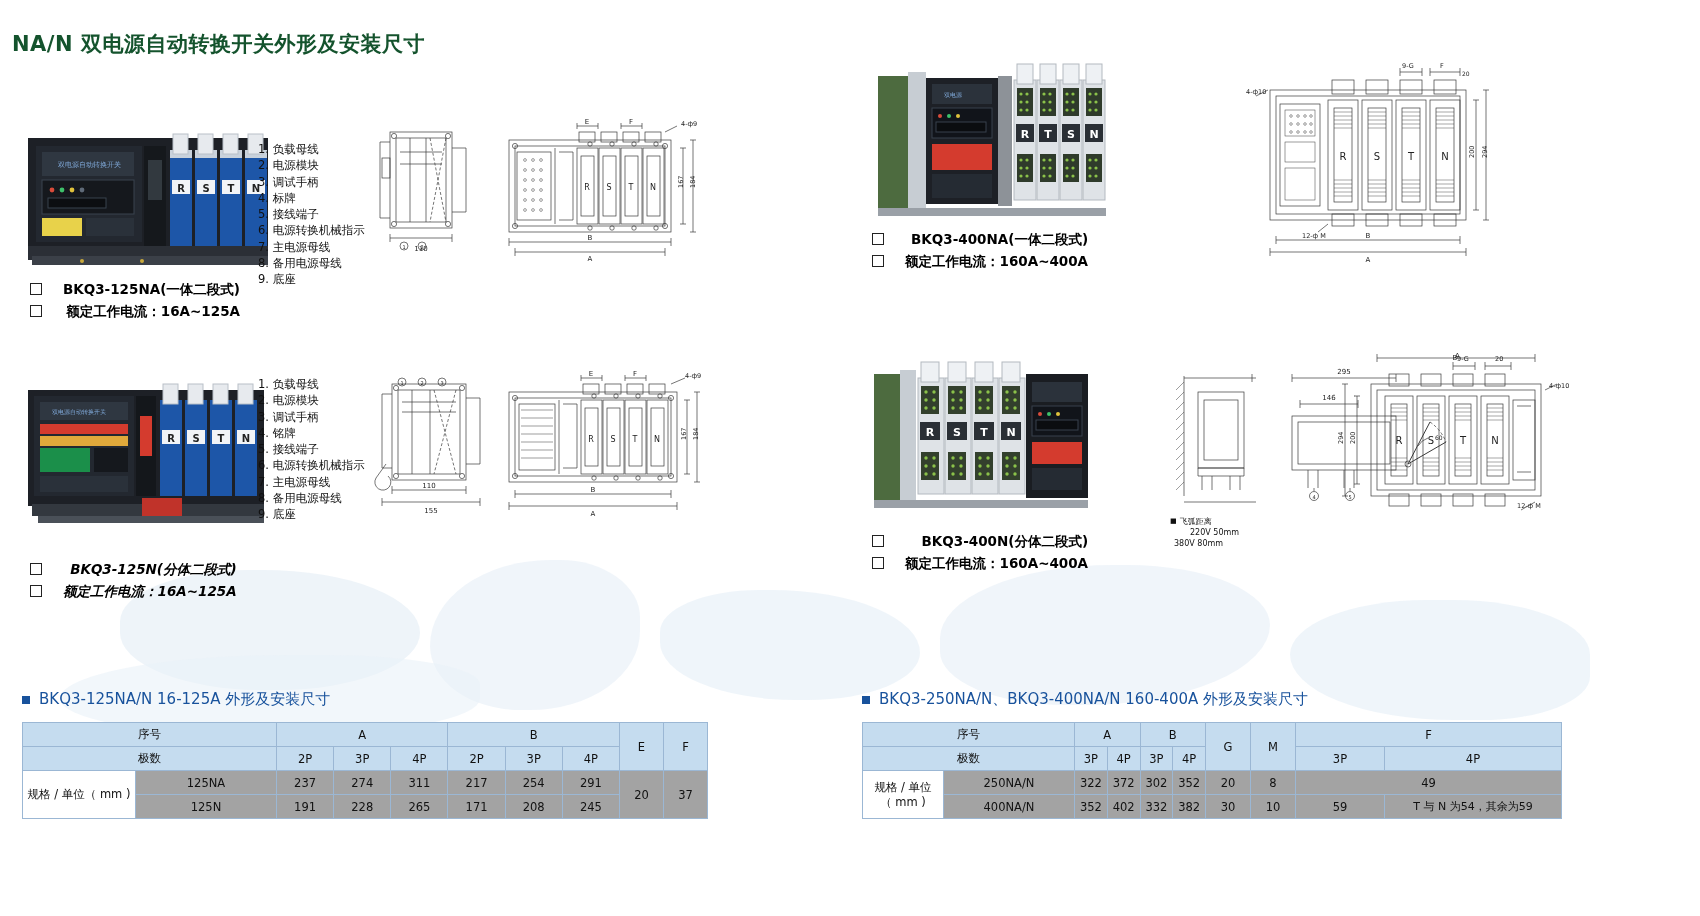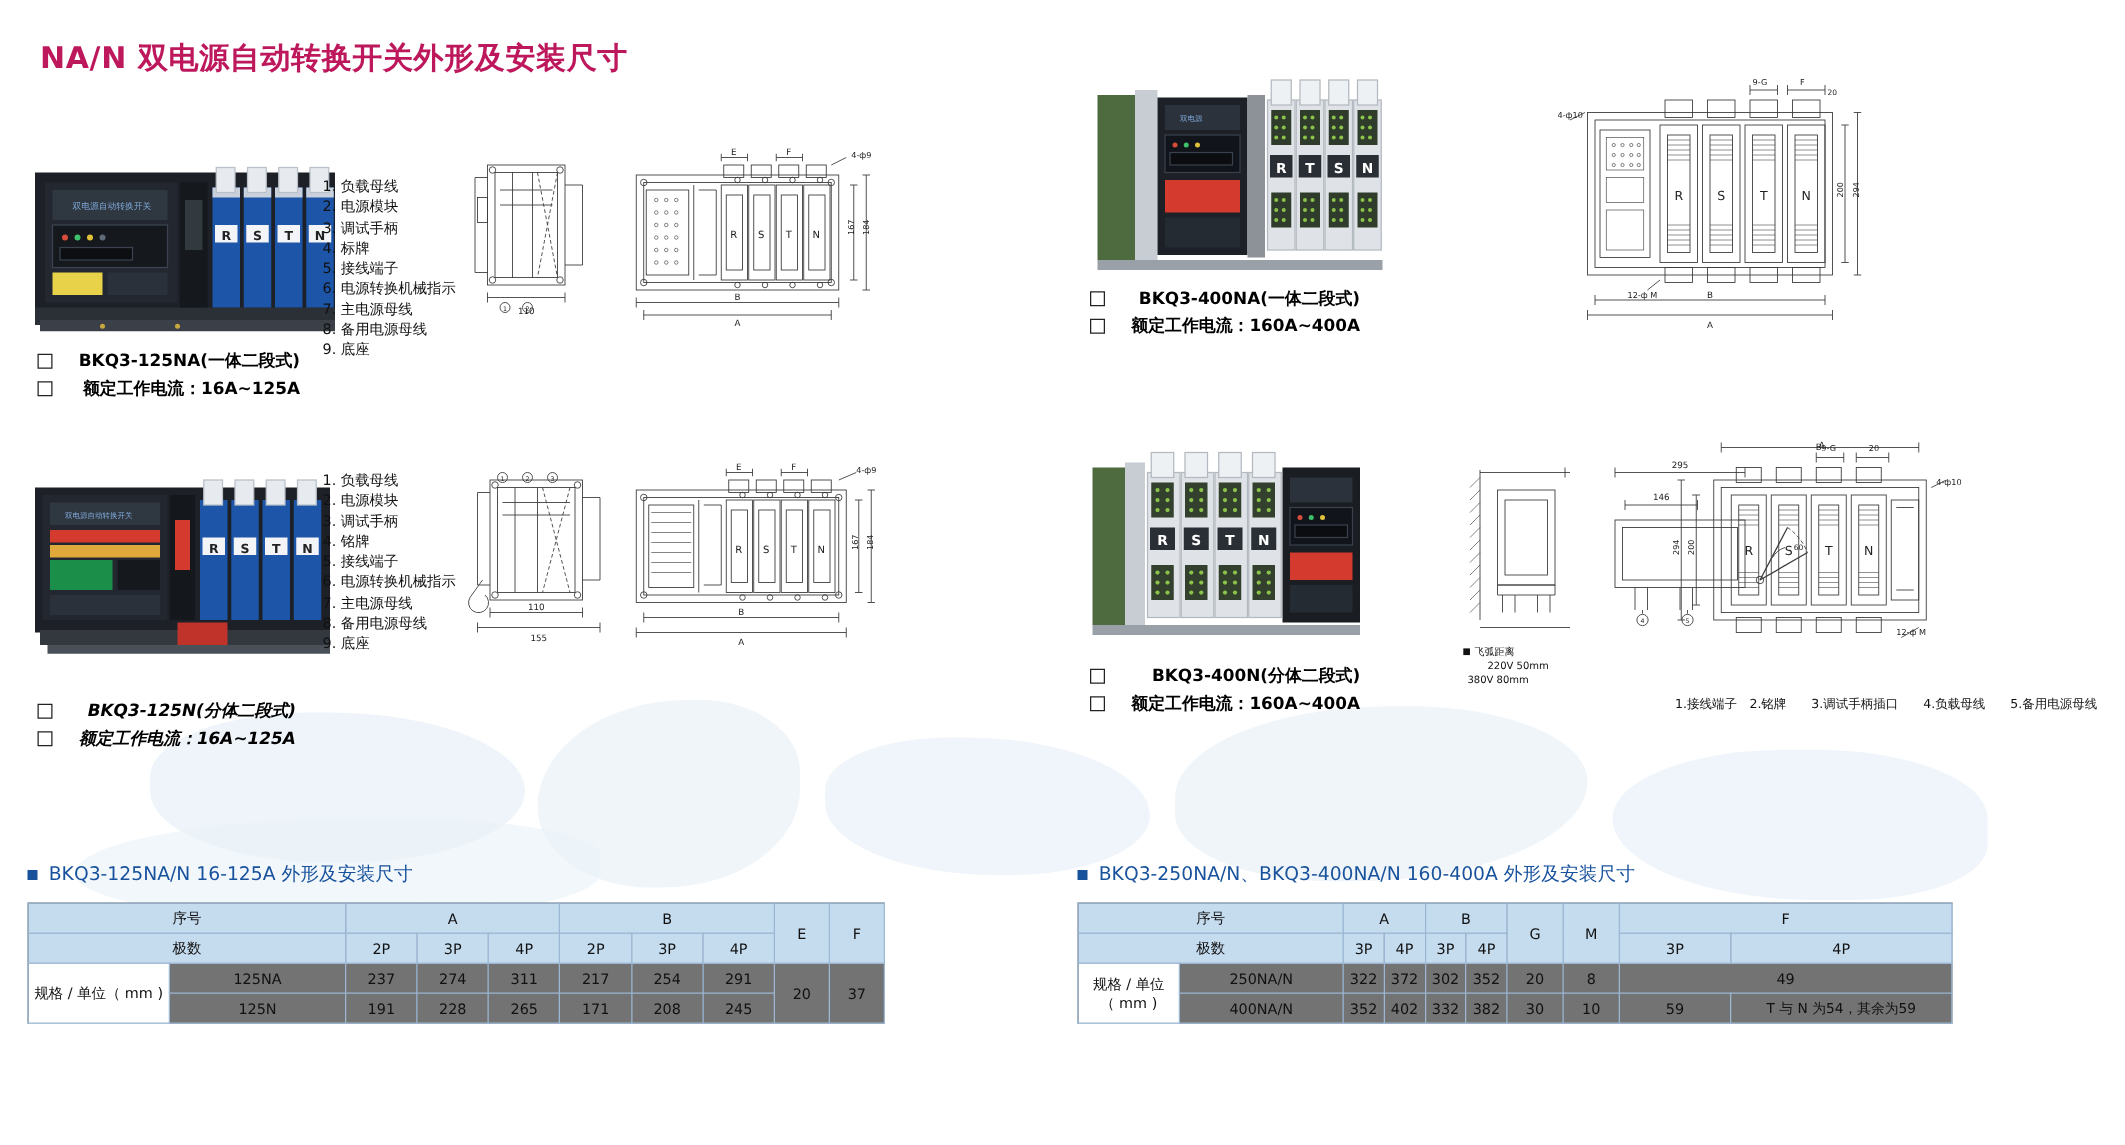--- a/index.html
+++ b/index.html
@@ -18,22 +18,22 @@
   }
   .wm-blob{position:absolute;background:#eaf1f8;border-radius:45% 55% 50% 50%;}
   .wm-bl{
     position:absolute;right:170px;top:40px;
     font-family:"DejaVu Serif","Liberation Serif",serif;
     font-size:86px;font-weight:bold;font-style:italic;
     color:#e4edf6;letter-spacing:-6px;
   }
 
   .page-title{
-    position:absolute;left:32px;top:30px;
-    font-size:24px;font-weight:bold;color:#be185d;
+    position:absolute;left:12px;top:30px;
+    font-size:21px;font-weight:bold;color:#14532d;
     letter-spacing:.5px;
     font-family:"DejaVu Sans","Liberation Sans",sans-serif;
   }
 
   
   .block{position:absolute;}
   .legend{
     position:absolute;font-size:11.5px;line-height:16.3px;color:#111;
   }
   .legend div{white-space:nowrap;}
@@ -52,21 +52,21 @@
   
   .sec-head{
     position:absolute;font-size:15px;font-weight:normal;color:#18529c;
     display:flex;align-items:center;gap:9px;white-space:nowrap;
   }
   .sec-sq{width:8px;height:8px;background:#18529c;display:inline-block;flex:none;}
 
   
   table.spec{
     position:absolute;border-collapse:collapse;
-    font-size:11.5px;background:#737373;
+    font-size:11.5px;background:#a3a3a3;
   }
   table.spec th,table.spec td{
     border:1px solid #9bb7d4;
     text-align:center;vertical-align:middle;
     padding:0;height:23px;font-weight:normal;color:#111;
   }
   table.spec th{background:#c5dcef;font-weight:normal;}
   table.spec td.lbl{background:#ffffff;}
   table.spec td.small{font-size:11px;}
 </style>
@@ -874,21 +874,20 @@
     <text x="8" y="92" font-size="6.5" fill="#222" font-family="DejaVu Sans" transform="rotate(-90 8 92)">294</text>
     <text x="64" y="92" text-anchor="middle" font-size="10" fill="#222" font-family="DejaVu Sans">R</text>
     <text x="96" y="92" text-anchor="middle" font-size="10" fill="#222" font-family="DejaVu Sans">S</text>
     <text x="128" y="92" text-anchor="middle" font-size="10" fill="#222" font-family="DejaVu Sans">T</text>
     <text x="160" y="92" text-anchor="middle" font-size="10" fill="#222" font-family="DejaVu Sans">N</text>
   </svg>
 </div>
 <div style="position:absolute;left:1455px;top:352px;font-size:7px;color:#222;">A</div>
 
 <div style="position:absolute;left:1168px;top:556px;font-size:10px;line-height:15px;color:#111;white-space:nowrap;">
-  <div style="padding-left:172px;">1.接线端子　2.铭牌　　3.调试手柄插口　　4.负载母线　　5.备用电源母线</div>
 </div>
 
 <div class="sec-head" style="left:22px;top:690px;">
   <span class="sec-sq"></span>
   <span>BKQ3-125NA/N  16-125A 外形及安装尺寸</span>
 </div>
 
 <div class="sec-head" style="left:862px;top:690px;">
   <span class="sec-sq"></span>
   <span>BKQ3-250NA/N、BKQ3-400NA/N   160-400A 外形及安装尺寸</span>

